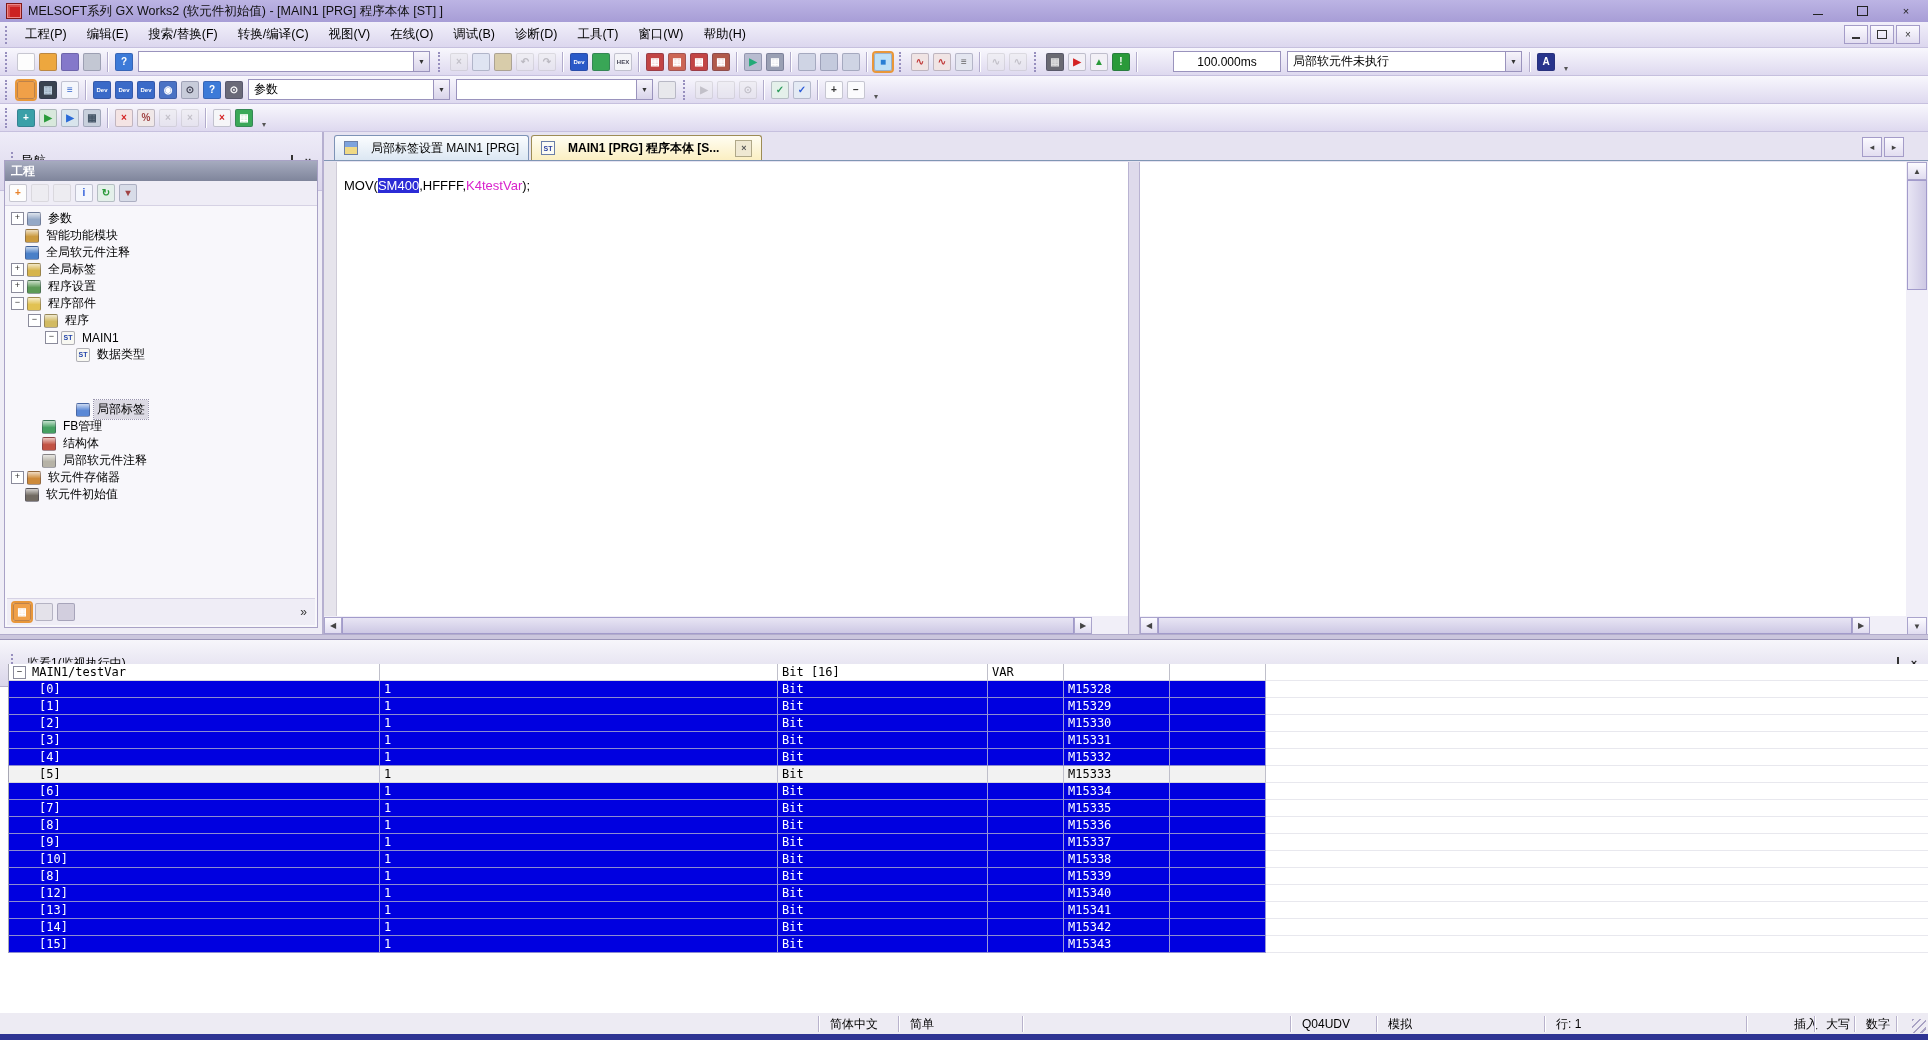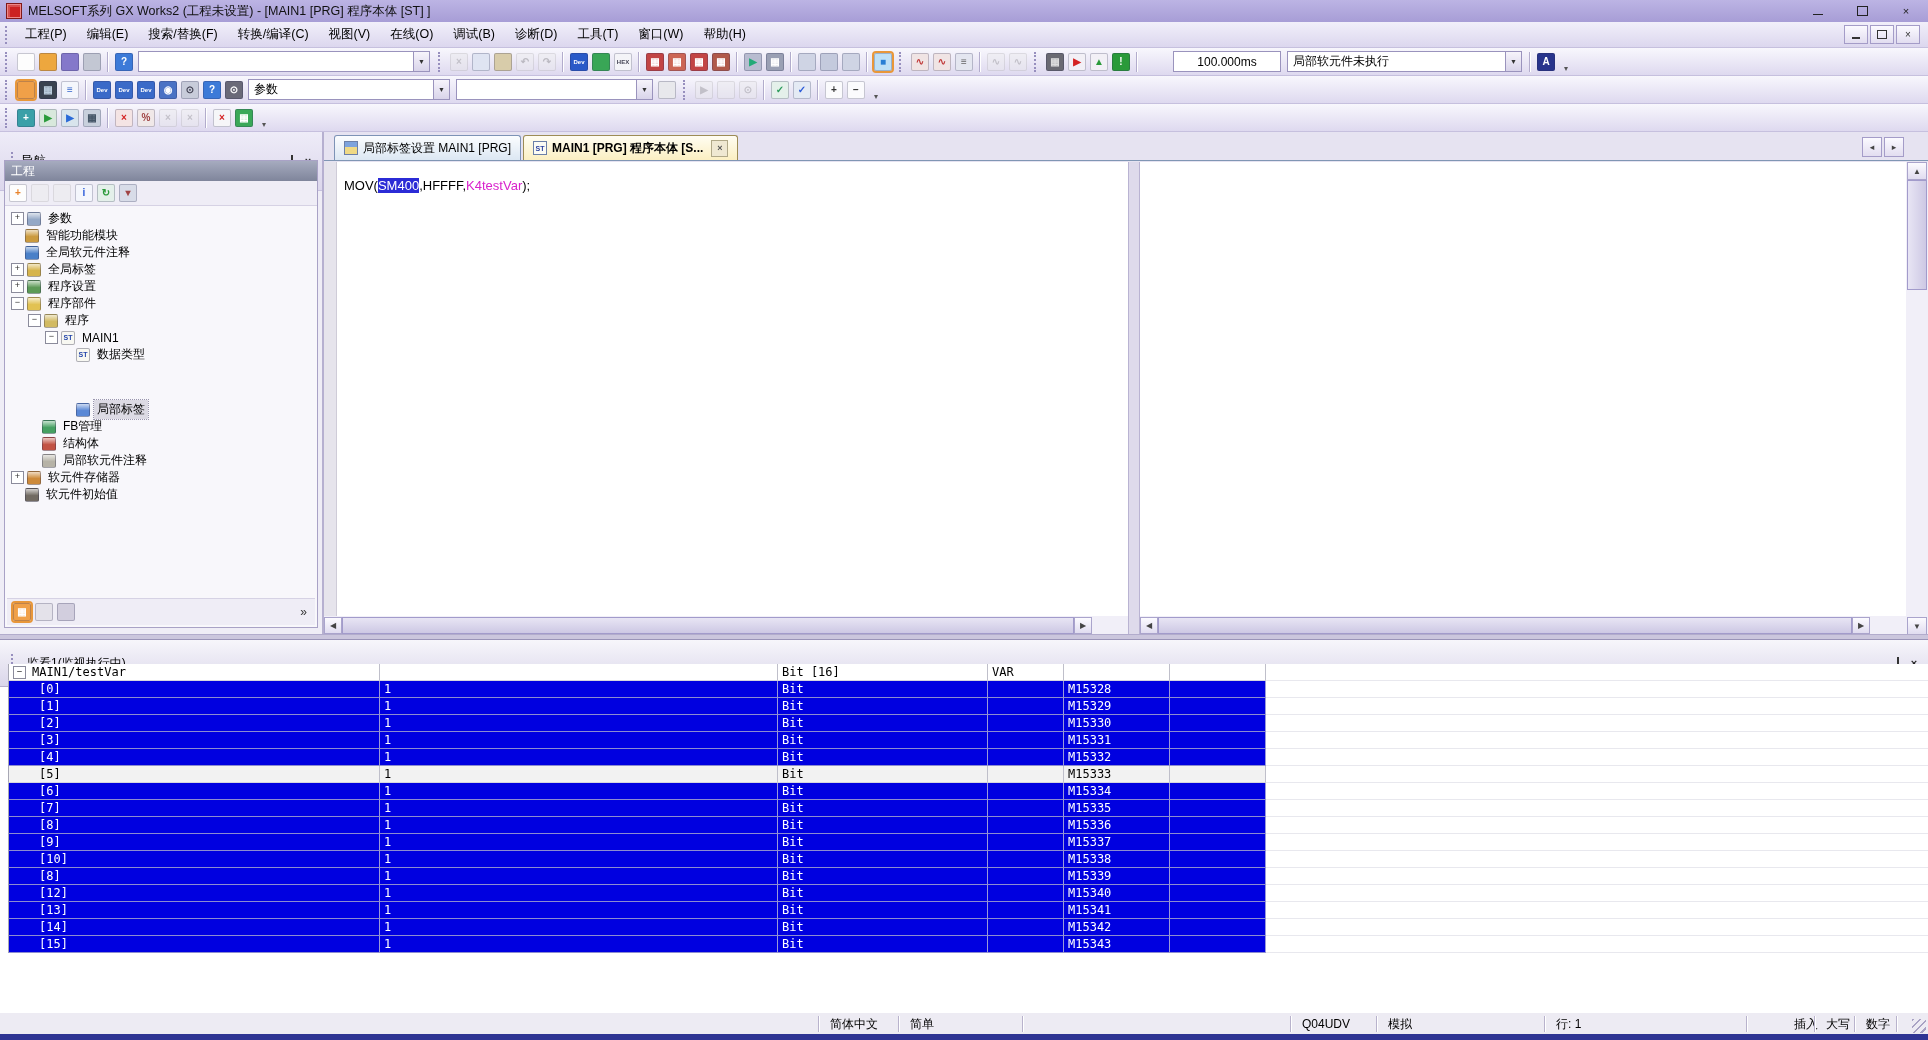--- a/index.html
+++ b/index.html
@@ -65,42 +65,42 @@
     border-bottom:1px solid #c6c0de;padding:16px 6px}
   #nav-title .txt{font-size:12.5px}
   .pinbtn{width:16px;height:16px;margin-left:auto;position:relative}
   .pinbtn::before{content:"";position:absolute;left:7px;top:2px;width:2px;height:8px;background:#333}
   .pinbtn::after{content:"";position:absolute;left:4px;top:9px;width:8px;height:2px;background:#333}
   .closebtn{width:16px;height:16px;display:flex;align-items:center;justify-content:center;
     font-size:11px;color:#222;font-weight:bold}
   #nav-inner{position:absolute;left:4px;top:28px;width:314px;height:468px;border:1px solid #a9a2c6;
     background:#f8f7fb;box-sizing:border-box}
   #nav-header{height:20px;background:linear-gradient(#a6abbf,#7f859b);color:#fff;font-size:12px;
-    font-weight:normal;display:flex;align-items:center;padding:0 6px}
+    font-weight:bold;display:flex;align-items:center;padding:0 6px}
   #nav-tools{height:24px;display:flex;align-items:center;background:#efedf6;border-bottom:1px solid #d6d2e4;padding-left:2px}
   #tree{padding-top:4px}
   .trow{display:flex;align-items:center;height:17px;font-size:12px;white-space:nowrap}
   .texp{width:11px;height:11px;border:1px solid #8b8b9b;background:#fff;font-size:9px;line-height:9px;
     text-align:center;margin-right:3px;flex:0 0 auto;color:#333}
   .texp.none{border:none;background:transparent}
   .tic{width:14px;height:14px;border-radius:2px;border:1px solid rgba(40,40,70,.35);margin-right:4px;
     flex:0 0 auto;display:flex;align-items:center;justify-content:center;font-size:7px;font-weight:bold;
     color:#2244aa;box-sizing:border-box}
   .tlabel{padding:1px 3px}
   .trow.sel .tlabel{background:#dcdae4;outline:1px dotted #9a96ae}
   #nav-dots{position:absolute;left:0;right:0;top:432px;text-align:center;color:#8a84a8;
     font-size:10px;letter-spacing:2px}
   #nav-bottom{position:absolute;left:2px;bottom:2px;right:2px;height:26px;display:flex;
     align-items:center;background:#efedf6;border-top:1px solid #d6d2e4;padding-left:4px}
   #nav-bottom .more{margin-left:auto;padding-right:8px;font-size:12px;color:#333}
 
   
   #workspace{left:324px;top:0;width:1604px;height:502px}
   #tabrow{left:0;top:0;width:1604px;height:28px;background:#e6e3f1;display:flex;align-items:flex-end;padding-left:10px;box-sizing:border-box}
-  .tab{height:24px;display:flex;align-items:center;gap:5px;padding:0 9px;margin-right:2px;
+  .tab{height:24px;display:flex;align-items:center;gap:13px;padding:0 9px;margin-right:2px;
     border:1px solid #7d93b6;border-bottom:none;border-radius:3px 3px 0 0;
     background:linear-gradient(#fbfdff,#dce7f3);font-size:12px;white-space:nowrap}
   .tab.active{background:linear-gradient(#fffdf2,#fbefc2);border-color:#9d8c55;font-weight:bold}
   .tabicon{width:14px;height:14px;border:1px solid #6b7fa8;box-sizing:border-box;flex:0 0 auto;
     display:flex;align-items:center;justify-content:center;font-size:7px;font-weight:bold;color:#2a3f9e}
   .tabicon.grid{background:linear-gradient(180deg,#7da3dd 40%,#efd985 40%)}
   .tabicon.st{background:#fbfbf4}
   .tabclose{width:15px;height:15px;border:1px solid #b0a888;background:#efe8d2;display:flex;
     align-items:center;justify-content:center;font-size:9px;color:#555;margin-left:3px}
   #tabnav{margin-left:auto;display:flex;gap:2px;padding-right:24px;padding-bottom:3px}
@@ -162,21 +162,21 @@
   .sbsep{position:absolute;top:3px;width:1px;height:16px;background:#b8b2cc;border-right:1px solid #fff}
   #grip-corner{position:absolute;right:2px;top:6px;width:14px;height:14px;
     background:repeating-linear-gradient(135deg,#a8a2c4 0 2px,transparent 2px 5px)}
   #bottomstrip{left:0;top:1034px;width:1928px;height:6px;background:#2e3493}
 </style>
 </head>
 <body>
 
 <div class="abs" id="titlebar">
   <div id="app-icon"></div>
-  <div id="title-text">MELSOFT系列 GX Works2 (工程未设置) - [MAIN1 [PRG] 程序本体 [ST] ]</div>
+  <div id="title-text">MELSOFT系列 GX Works2 (软元件初始值) - [MAIN1 [PRG] 程序本体 [ST] ]</div>
   <div class="winbtns">
     <div class="winbtn">
         <span class="minbar"></span>
       </div>
     <div class="winbtn">
         <span class="maxbox"></span>
       </div>
     <div class="winbtn">×</div>
   </div>
 </div>

